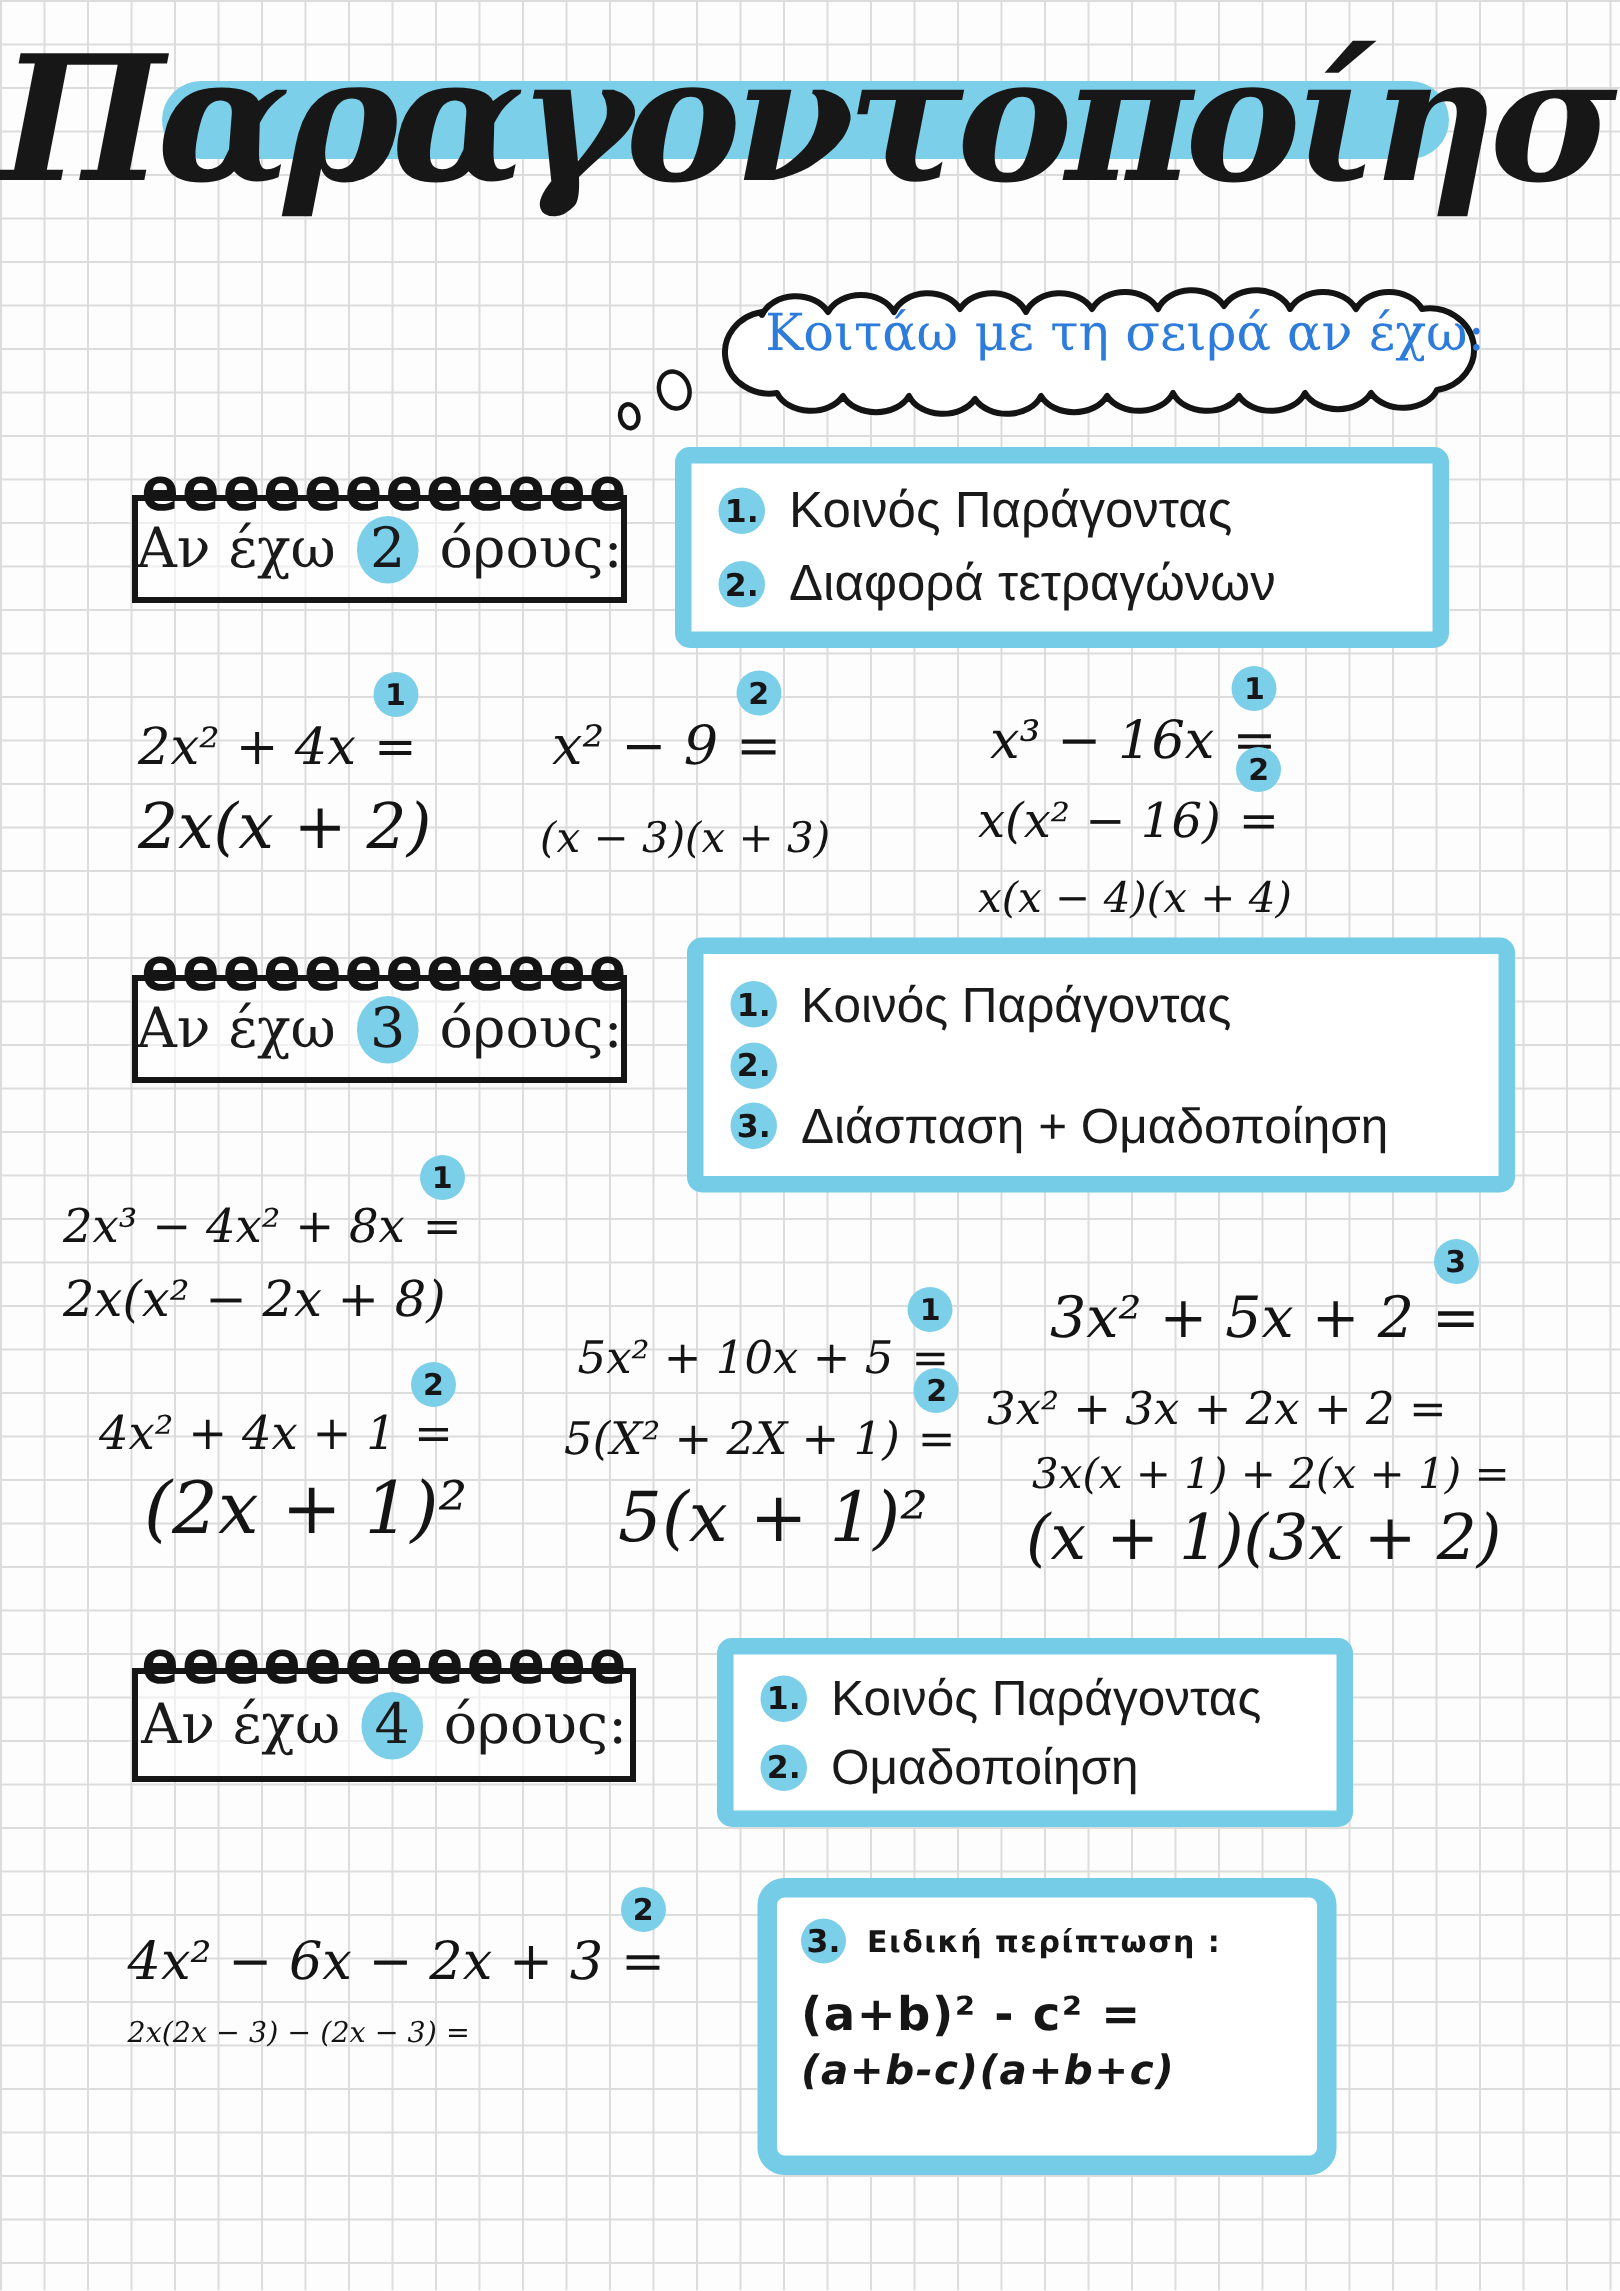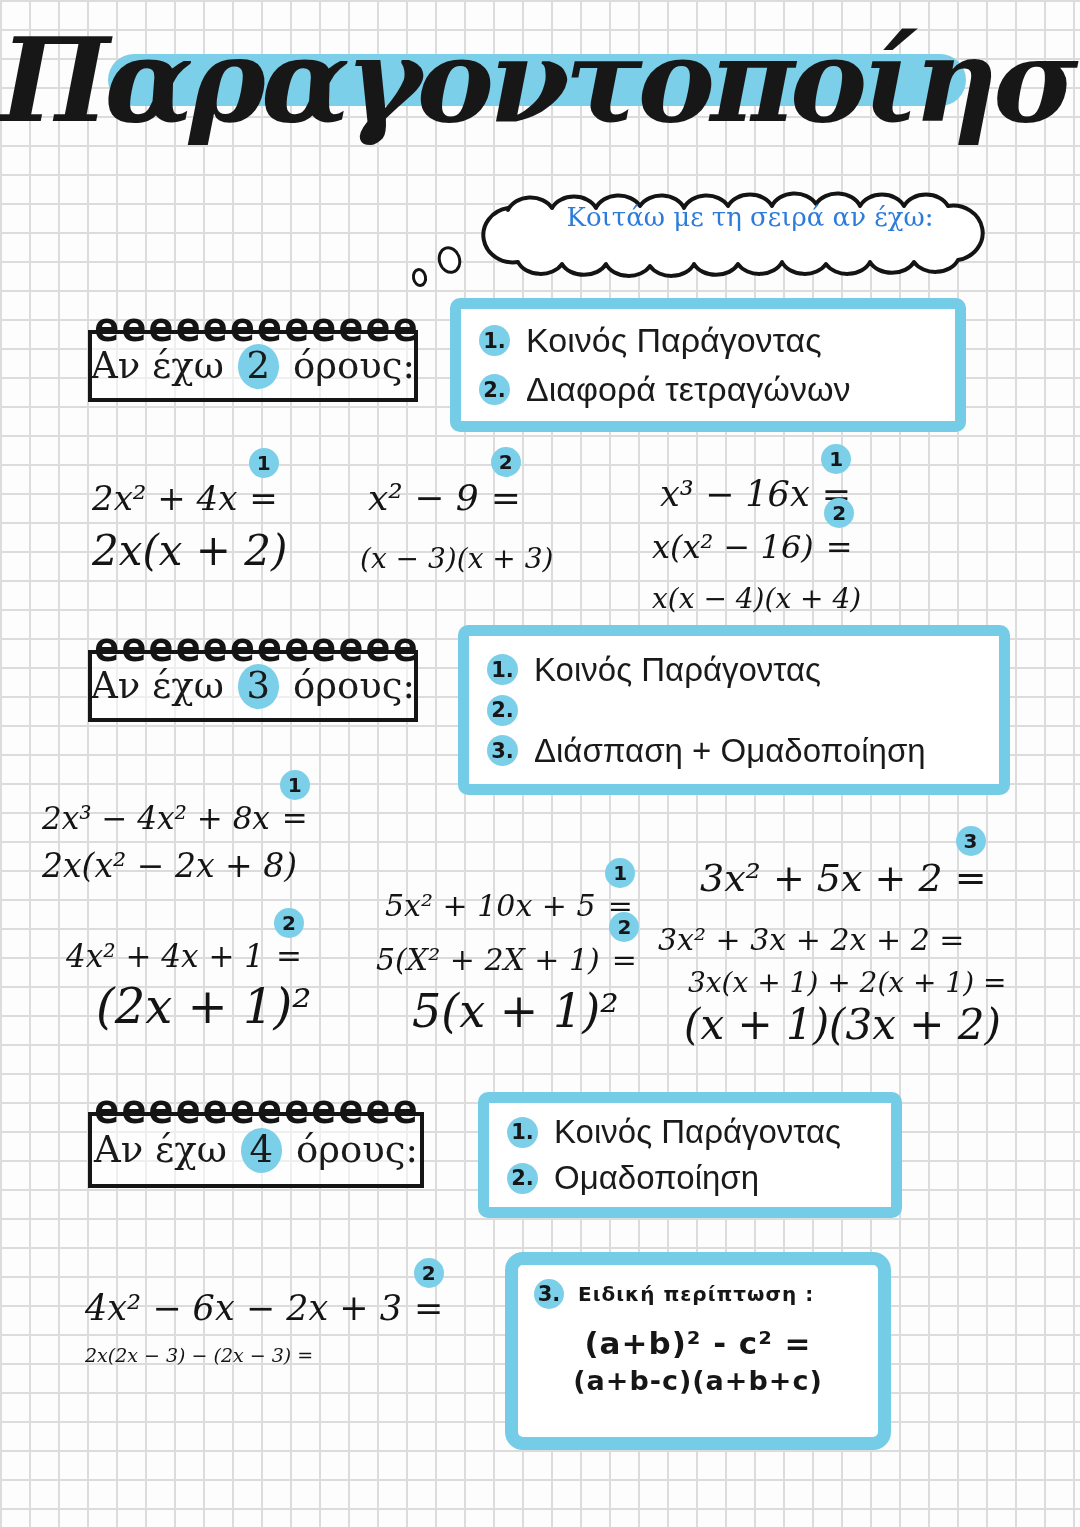--- a/index.html
+++ b/index.html
@@ -18,21 +18,21 @@
   .title-wrap { position:absolute; left:0; top:-12px; width:1080px; height:185px; text-align:center; }
   .title-stripe { position:absolute; left:108px; top:66px; width:858px; height:52px;
     background:#7CCFE9; border-radius:28px; }
   .title-text { position:relative; font-family:"DejaVu Serif", serif; font-style:italic; font-weight:900;
     font-size:116px; letter-spacing:-5px; line-height:185px; color:#171717; }
 
   
   .cloud { position:absolute; left:460px; top:174px; width:576px; height:122px; }
   .cloud svg { position:absolute; left:0; top:0; }
   .cloud-text { position:absolute; left:20px; top:28px; width:540px; text-align:center;
-    font-size:26px; color:#2D7CDB; font-family:"DejaVu Serif", serif; }
+    font-size:34px; color:#2D7CDB; font-family:"DejaVu Serif", serif; }
   .cloud-hl { position:relative; display:inline-block; }
   .cloud-hl::after { content:""; position:absolute; left:-4px; right:-4px; bottom:-10px; height:15px;
     background:#8FD6EC; border-radius:7px; z-index:-1; }
   .bubble { position:absolute; background:#fff; border:3.5px solid #141414; border-radius:50%; }
   .bubble-1 { left:-22px; top:72px; width:23px; height:28px; transform:rotate(-18deg); }
   .bubble-2 { left:-48px; top:94px; width:15px; height:19px; transform:rotate(-12deg); }
 
   
   .label-box { position:absolute; border:4.5px solid #151515; background:rgba(255,255,255,.55);
     display:flex; align-items:center; justify-content:center; }
@@ -82,23 +82,23 @@
   .ex2d-1{left:700px;top:856px}  .ex2d-2{left:658px;top:922px}  .ex2d-3{left:688px;top:966px} .ex2d-4{left:684px;top:1000px}
   .ex4a-1{left:85px;top:1288px}  .ex4a-2{left:85px;top:1344px}  .ex4a-3{left:80px;top:1382px}
 
   
   .special-box { position:absolute; left:505px; top:1252px; width:386px; height:198px;
     border:13px solid #74CCE7; border-radius:18px; background:#fff; padding:14px 16px;
     font-family:"DejaVu Sans", sans-serif; }
   .special-head { display:flex; align-items:center; gap:14px; }
   .special-head .step-num { width:30px; height:30px; }
   .special-title { font-size:20px; font-weight:600; letter-spacing:1px; color:#161616; }
-  .special-line { text-align:center; font-weight:600; color:#161616; letter-spacing:1px; }
+  .special-line { text-align:left; font-weight:600; color:#161616; letter-spacing:1px; }
   .special-line.l1 { font-size:31px; margin-top:16px; }
-  .special-line.l2 { font-size:27px; margin-top:4px; }
+  .special-line.l2 { font-size:27px; margin-top:4px;font-style:italic; }
 </style>
 </head>
 <body>
 
 <div class="page">
 
   <div class="title-wrap">
     <div class="title-stripe"></div>
     <div class="title-text">Παραγοντοποίηση</div>
   </div>

